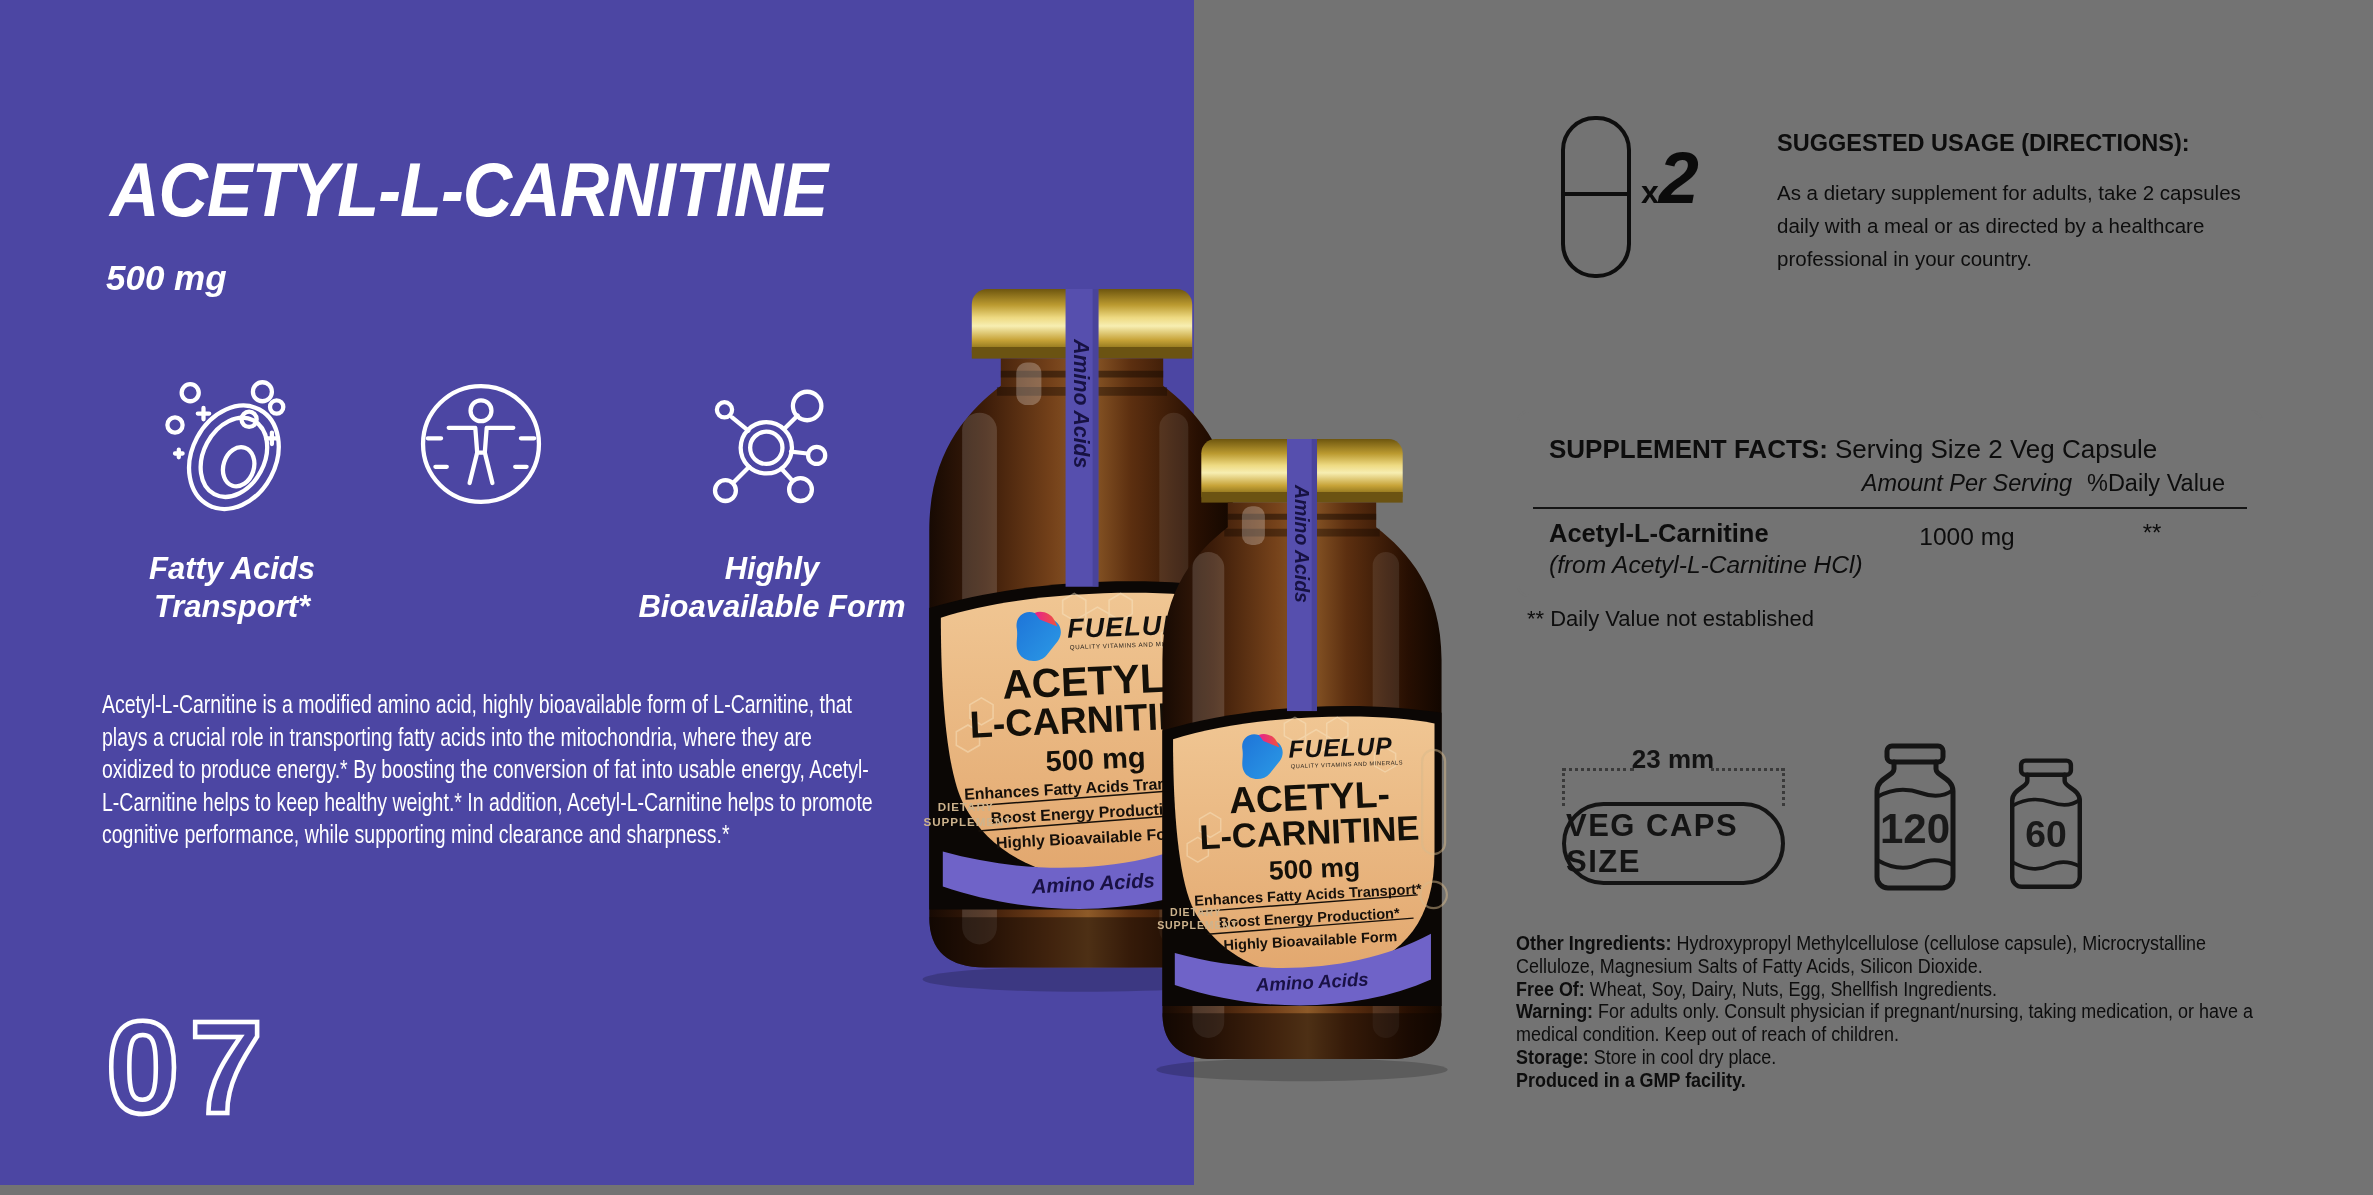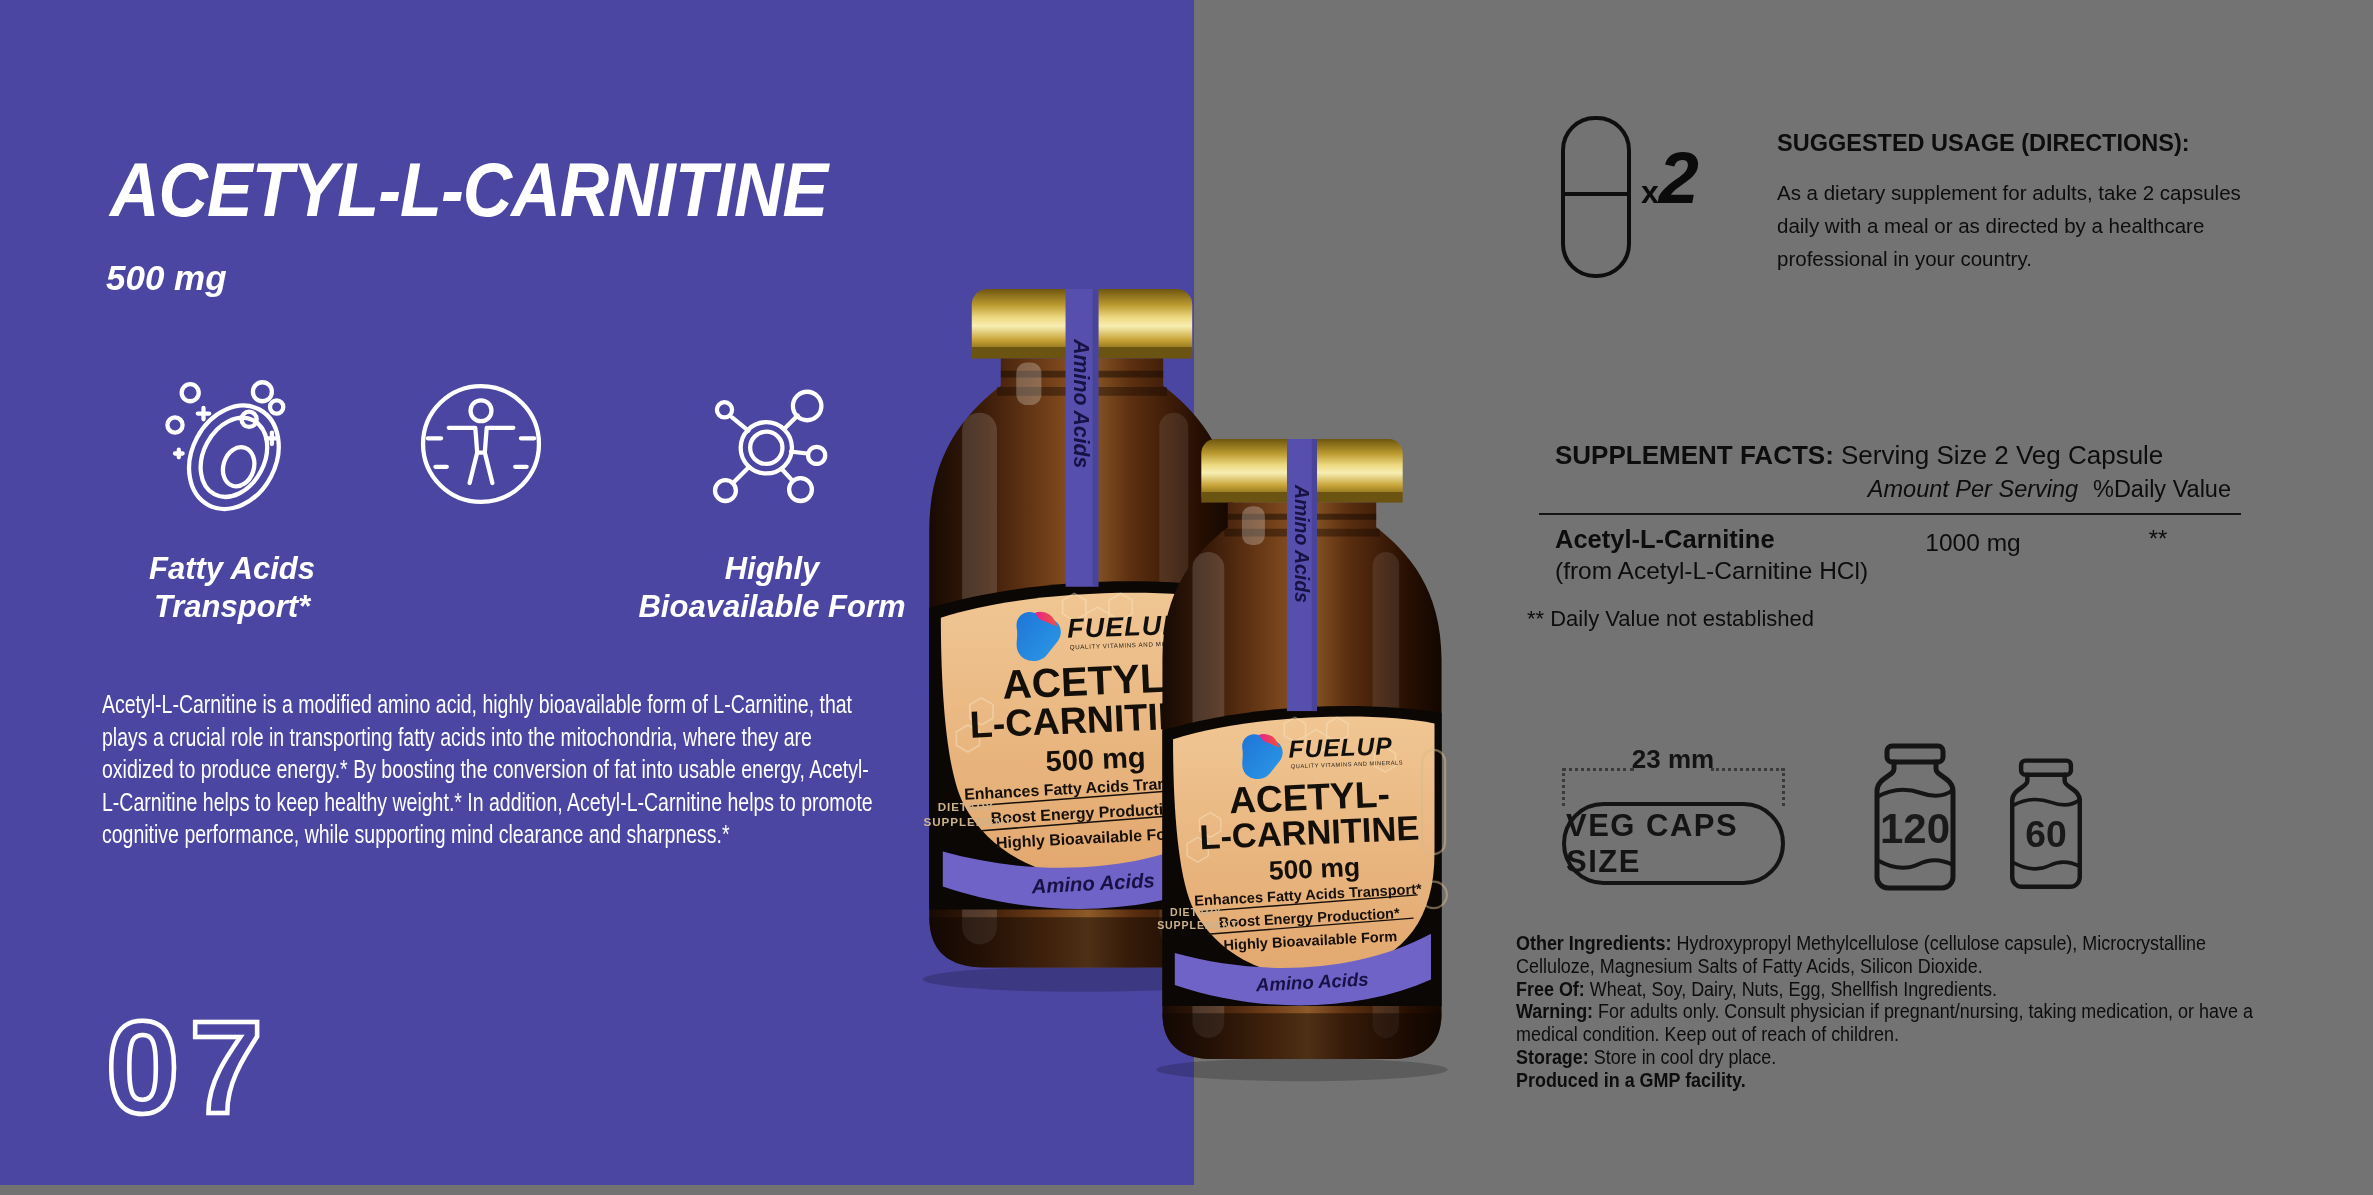--- a/index.html
+++ b/index.html
@@ -20,28 +20,28 @@
            color:rgba(255,255,255,0);-webkit-text-stroke:4.5px #ffffff;font-style:normal;}
   
   .cap-ico{left:1561px;top:116px;width:62px;height:154px;border:4.5px solid #0e0e0e;border-radius:34px;}
   .cap-ico .split{position:absolute;left:-1px;right:-1px;top:72px;border-top:4.5px solid #0e0e0e;}
   .x2{left:1641px;top:142px;display:flex;align-items:baseline;color:#0b0b0b;}
   .x2 .x{font-size:32px;font-weight:800;}
   .x2 .n{font-size:72px;font-weight:800;font-style:italic;line-height:1;}
   .usage{left:1777px;top:130px;width:480px;color:#0d0d0d;}
   .usage h3{margin:0 0 19px 0;font-size:23.5px;font-weight:700;}
   .usage p{margin:0;font-size:20.5px;line-height:33px;}
-  .facts{left:1517px;top:410px;width:746px;height:187px;border:8px solid #737373;border-radius:12px;
+  .facts{left:1517px;top:410px;width:746px;height:187px;border:2px solid #737373;border-radius:12px;
          box-sizing:border-box;color:#0d0d0d;}
   .facts .hdr{position:absolute;left:30px;top:22px;font-size:26px;}
   .facts .hdr b{font-weight:700;}
   .facts .col{position:absolute;top:58px;font-size:23.5px;transform:translateX(-50%);white-space:nowrap;}
   .facts .rule{position:absolute;left:14px;right:14px;top:95px;border-top:2.5px solid #141414;}
   .facts .rname{position:absolute;left:30px;top:107px;font-size:25.5px;font-weight:700;}
-  .facts .rsub{position:absolute;left:30px;top:139px;font-size:24.5px;}
+  .facts .rsub{position:absolute;left:30px;top:139px;font-size:24.5px;font-style:italic;}
   .facts .ramt{position:absolute;top:111px;font-size:24.5px;transform:translateX(-50%);}
   .facts .rdv{position:absolute;top:107px;font-size:24px;transform:translateX(-50%);}
   .footnote{left:1527px;top:606px;font-size:22px;color:#0d0d0d;}
   .measure-lbl{left:1562px;top:744px;width:222px;text-align:center;font-size:26px;font-weight:600;color:#141414;}
   .dot-h{border-top:3px dotted #3a3a3a;height:0;}
   .dot-v{border-left:3px dotted #3a3a3a;width:0;}
   .pill{left:1562px;top:802px;width:223px;height:83px;border:4px solid #141414;border-radius:44px;
         box-sizing:border-box;display:flex;align-items:center;justify-content:flex-start;
         font-size:31px;letter-spacing:1.5px;color:#141414;font-weight:600;}
   .ingred{left:1516px;top:932px;width:832px;font-size:19.5px;line-height:22.8px;color:#0d0d0d;

